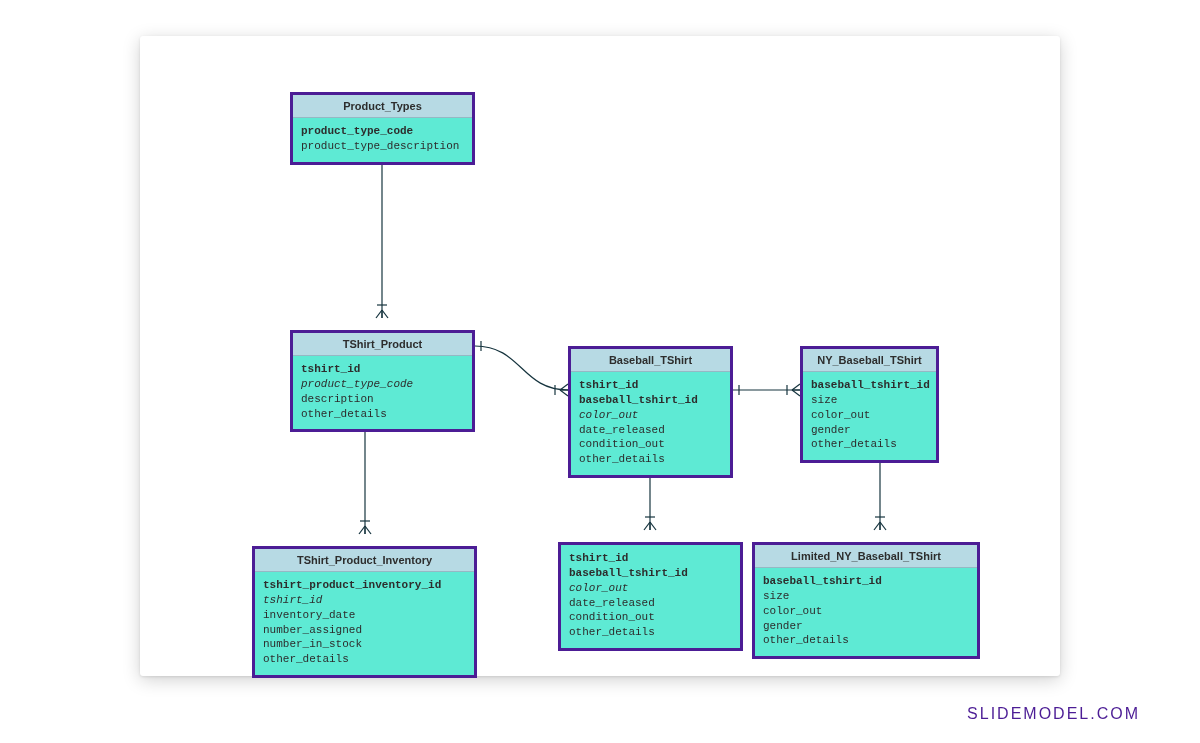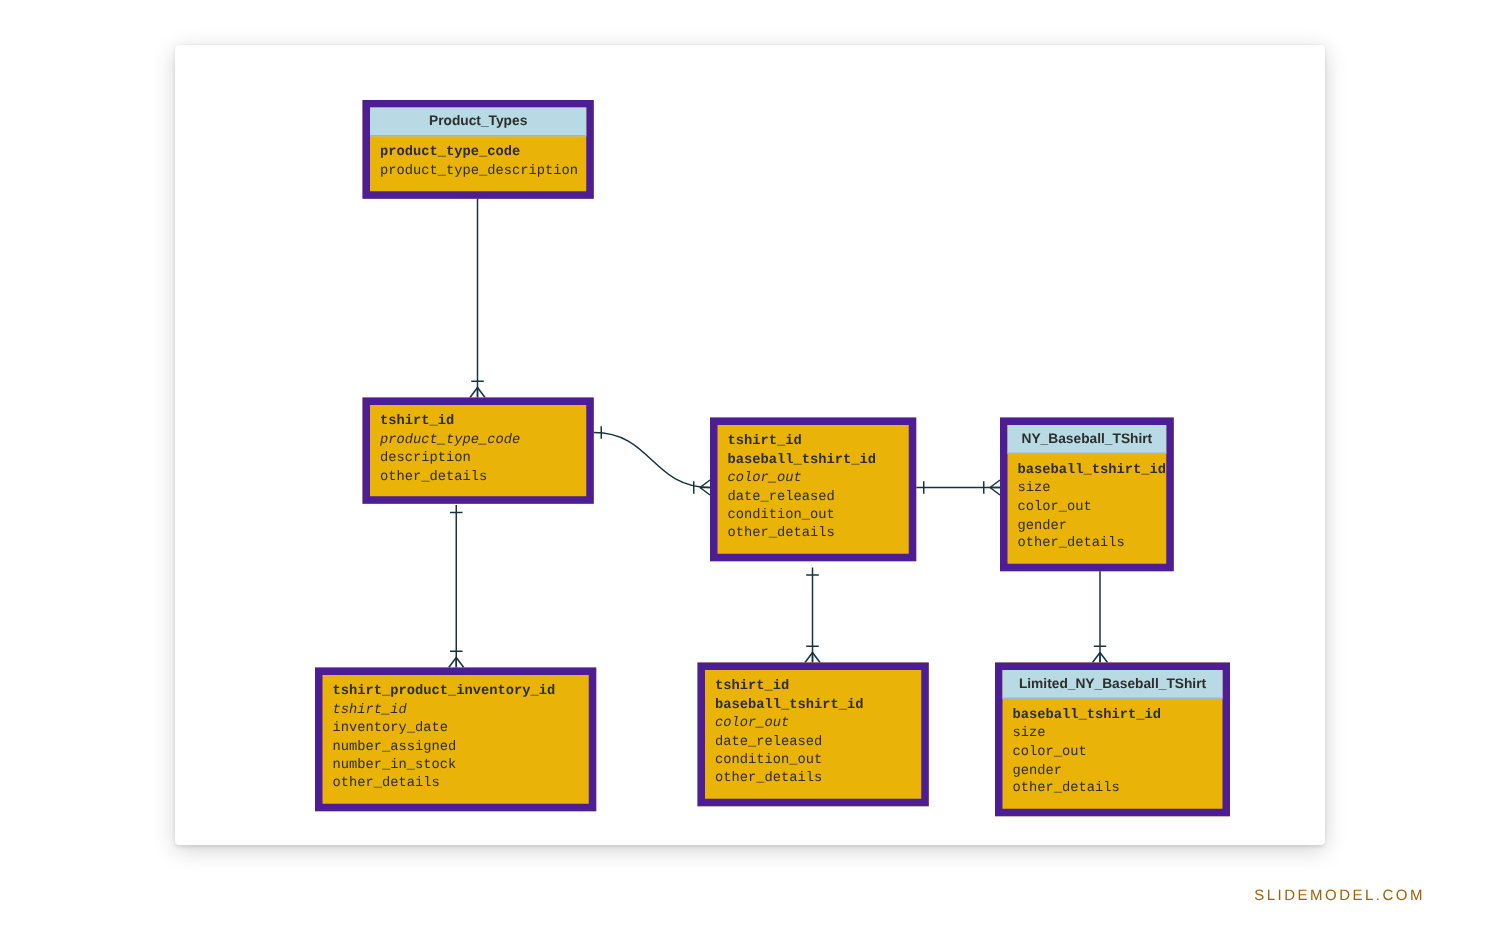--- a/index.html
+++ b/index.html
@@ -20,25 +20,26 @@
     background: #fff;
     border-radius: 3px;
     box-shadow: 0 4px 18px rgba(0,0,0,0.18), 0 1px 3px rgba(0,0,0,0.10);
   }
   .canvas {
     position: absolute;
     inset: 0;
   }
   .entity {
     position: absolute;
-    border: 6px solid #4c1d95;
-    background: #eab308;
+    border: 3px solid #4c1d95;
+    background: #5eead4;
     font-size: 11px;
     color: #2d2d2d;
     box-sizing: border-box;
+    margin-top: 12px;
   }
   .entity .title {
     background: #b7dae4;
     text-align: center;
     font-weight: 700;
     padding: 5px 4px;
     border-bottom: 1px solid #95b8c4;
     font-size: 11px;
   }
   .entity .attrs {
@@ -53,23 +54,23 @@
     position: absolute;
     inset: 0;
     width: 100%;
     height: 100%;
     pointer-events: none;
   }
   .footer {
     position: absolute;
     right: 60px;
     bottom: 20px;
-    font-size: 12px;
+    font-size: 16px;
     letter-spacing: 2px;
-    color: #a16207;
+    color: #4c1d95;
     font-weight: 400;
   }
 </style>
 </head>
 <body>
 
 <div class="card">
   <div class="canvas" id="canvas">
     <svg class="wires" id="wires" viewBox="0 0 920 640">
         <line x1="242" y1="98" x2="242" y2="282" stroke="#16343e" stroke-width="1.2"></line>
@@ -110,38 +111,41 @@
         <line x1="735" y1="481" x2="745" y2="481" stroke="#16343e" stroke-width="1.2"></line>
       </svg>
   <div class="entity" style="left: 150px; top: 44px; width: 185px;">
         <div class="title">Product_Types</div>
         <div class="attrs">
           <div class="attr bold">product_type_code</div>
           <div class="attr">product_type_description</div>
         </div>
       </div>
       <div class="entity" style="left: 150px; top: 282px; width: 185px;">
+        <div class="title">TShirt_Product</div>
         <div class="attrs">
           <div class="attr bold">tshirt_id</div>
           <div class="attr italic">product_type_code</div>
           <div class="attr">description</div>
           <div class="attr">other_details</div>
         </div>
       </div>
       <div class="entity" style="left: 112px; top: 498px; width: 225px;">
+        <div class="title">TShirt_Product_Inventory</div>
         <div class="attrs">
           <div class="attr bold">tshirt_product_inventory_id</div>
           <div class="attr italic">tshirt_id</div>
           <div class="attr">inventory_date</div>
           <div class="attr">number_assigned</div>
           <div class="attr">number_in_stock</div>
           <div class="attr">other_details</div>
         </div>
       </div>
       <div class="entity" style="left: 428px; top: 298px; width: 165px;">
+        <div class="title">Baseball_TShirt</div>
         <div class="attrs">
           <div class="attr bold">tshirt_id</div>
           <div class="attr bold">baseball_tshirt_id</div>
           <div class="attr italic">color_out</div>
           <div class="attr">date_released</div>
           <div class="attr">condition_out</div>
           <div class="attr">other_details</div>
         </div>
       </div>
       <div class="entity" style="left: 418px; top: 494px; width: 185px;">
@@ -157,21 +161,21 @@
       <div class="entity" style="left: 660px; top: 298px; width: 139px;">
         <div class="title">NY_Baseball_TShirt</div>
         <div class="attrs">
           <div class="attr bold">baseball_tshirt_id</div>
           <div class="attr">size</div>
           <div class="attr">color_out</div>
           <div class="attr">gender</div>
           <div class="attr">other_details</div>
         </div>
       </div>
-      <div class="entity" style="left: 656px; top: 494px; width: 188px;">
+      <div class="entity" style="left: 612px; top: 494px; width: 228px;">
         <div class="title">Limited_NY_Baseball_TShirt</div>
         <div class="attrs">
           <div class="attr bold">baseball_tshirt_id</div>
           <div class="attr">size</div>
           <div class="attr">color_out</div>
           <div class="attr">gender</div>
           <div class="attr">other_details</div>
         </div>
       </div>
     </div>

